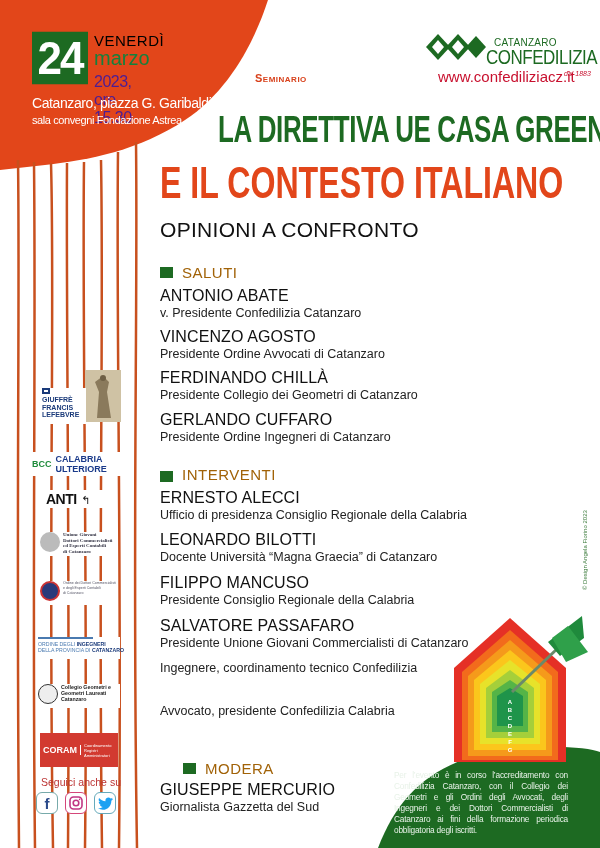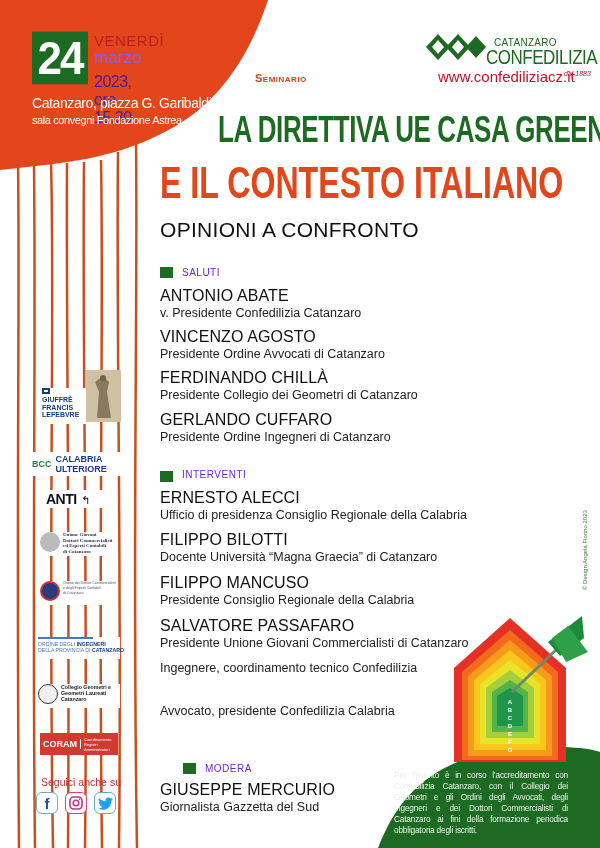--- a/index.html
+++ b/index.html
@@ -6,22 +6,22 @@
     html, body { width: 600px; height: 848px; overflow: hidden; background: #ffffff; }
     body { position: relative; font-family: "Liberation Sans", sans-serif; color: #111; }
 
     .bg-svg { position: absolute; left: 0; top: 0; width: 600px; height: 848px; z-index: 0; }
 
     
     .date-block { position: absolute; left: 32px; top: 33px; z-index: 2; }
     .day-box { position: absolute; left: 0; top: 0; width: 56px; height: 50px; background: #1d6a22; color: #fff;
       font-family: "Liberation Sans", sans-serif; font-weight: bold; font-size: 44px; line-height: 50px; text-align: center;
       letter-spacing: -2px; transform: scaleY(1.05); }
-    .weekday { position: absolute; left: 62px; top: 0px; color: #b91c1c; font-size: 15px; line-height: 15px; letter-spacing: 0.5px; }
-    .month { position: absolute; left: 62px; top: 12px; color: #8b5cf6; font-size: 17px; line-height: 26px; }
+    .weekday { position: absolute; left: 62px; top: 0px; color: #000000; font-size: 15px; line-height: 15px; letter-spacing: 0.5px; }
+    .month { position: absolute; left: 62px; top: 12px; color: #15803d; font-size: 20px; line-height: 26px; }
     .year-time { position: absolute; left: 62px; top: 40px; color: #4c1d95; font-size: 16px; line-height: 18px; letter-spacing: -0.5px; }
     .venue-1 { position: absolute; left: 0px; top: 62px; width: 260px; color: #fff; font-size: 14px; line-height: 16px; letter-spacing: -0.4px; }
     .venue-2 { position: absolute; left: 0px; top: 79px; width: 260px; color: #fff; font-size: 11px; line-height: 16px; letter-spacing: -0.4px; }
 
     
     .logo { position: absolute; left: 424px; top: 28px; width: 170px; height: 50px; z-index: 2; }
     .logo-mark { position: absolute; left: 0; top: 2px; width: 62px; height: 34px; }
     .logo-city { position: absolute; left: 70px; top: 9px; font-size: 10px; color: #1d6a22; letter-spacing: 0.3px; }
     .logo-name { position: absolute; left: 62px; top: 18px; font-size: 17px; color: #1d6a22; font-weight: normal; letter-spacing: -0.5px; transform: scaleY(1.2); transform-origin: top left; }
     .logo-url { position: absolute; left: 14px; top: 40px; font-size: 15px; color: #c8102e; }
@@ -29,21 +29,21 @@
 
     .seminario { position: absolute; left: 255px; top: 72px; font-size: 11px; font-weight: bold; color: #d8401a; letter-spacing: 0.5px; z-index: 2; font-variant: small-caps; }
 
     .title-1 { position: absolute; left: 218px; top: 108px; font-size: 36px; font-weight: bold; color: #1d6a22; transform: scaleX(0.72); transform-origin: left top; white-space: nowrap; letter-spacing: -0.5px; line-height: 44px; z-index: 2; }
     .title-2 { position: absolute; left: 160px; top: 158px; font-size: 44px; font-weight: bold; color: #e2461a; transform: scaleX(0.73); transform-origin: left top; white-space: nowrap; line-height: 50px; z-index: 2; }
     .subtitle { position: absolute; left: 160px; top: 218px; font-size: 21px; color: #111; letter-spacing: 0.3px; z-index: 2; white-space: nowrap; }
 
     
     .section-head { position: absolute; left: 160px; display: flex; align-items: center; z-index: 2; }
     .section-head .sq { width: 13px; height: 11px; background: #1d6a22; margin-right: 9px; }
-    .section-head .lbl { font-size: 10px; color: #6d28d9; letter-spacing: 0.5px; line-height: 15px; }
+    .section-head .lbl { font-size: 15px; color: #a16207; letter-spacing: 0.5px; line-height: 15px; }
 
     .person { position: absolute; left: 160px; z-index: 2; white-space: nowrap; }
     .person .nm { font-size: 16px; font-weight: normal; color: #111; letter-spacing: 0.1px; line-height: 18px; }
     .person .rl { font-size: 12.5px; color: #222; line-height: 16px; }
 
     
     .sponsor { position: absolute; z-index: 2; background: #fff; }
     .spon-text { font-size: 8px; line-height: 9px; color: #1a3a7a; }
 
     .follow-label { position: absolute; left: 41px; top: 776px; font-size: 10.5px; color: #b33; z-index: 2; }
@@ -127,21 +127,21 @@
 
 <div class="section-head" style="top:467px;align-items:flex-end;">
   <span class="sq"></span>
   <span class="lbl">INTERVENTI</span>
 </div>
 <div class="person" style="top:489px;">
   <div class="nm">ERNESTO ALECCI</div>
   <div class="rl">Ufficio di presidenza Consiglio Regionale della Calabria</div>
 </div>
 <div class="person" style="top:531px;">
-  <div class="nm">FILIPPO BILOTTI</div>
+  <div class="nm">LEONARDO BILOTTI</div>
   <div class="rl">Docente Università “Magna Graecia” di Catanzaro</div>
 </div>
 <div class="person" style="top:574px;">
   <div class="nm">FILIPPO MANCUSO</div>
   <div class="rl">Presidente Consiglio Regionale della Calabria</div>
 </div>
 <div class="person" style="top:617px;">
   <div class="nm">SALVATORE PASSAFARO</div>
   <div class="rl">Presidente Unione Giovani Commercialisti di Catanzaro</div>
 </div>
@@ -216,21 +216,21 @@
 
 <div class="sponsor" style="left:38px; top:684px; width:82px; height:24px; display:flex;">
   <span style="width:20px;height:20px;border-radius:50%;border:1.5px solid #333;margin-right:3px;flex:none;background:#eee;"></span>
   <span style="display:flex;flex-direction:column;">
     <span style="font-size:5.3px;line-height:6px;font-weight:bold;color:#222;">Collegio Geometri e</span>
     <span style="font-size:5.3px;line-height:6px;font-weight:bold;color:#222;">Geometri Laureati</span>
     <span style="font-size:5.3px;line-height:6px;font-weight:bold;color:#222;">Catanzaro</span>
   </span>
 </div>
 
-<div class="sponsor" style="left:40px; top:733px; width:78px; height:22px; background:#d23a30; display:flex; align-items:center;">
+<div class="sponsor" style="left:40px; top:733px; width:78px; height:34px; background:#d23a30; display:flex; align-items:center;">
   <span style="color:#fff;font-size:9px;font-weight:bold;padding:0 3px;border-right:1px solid #fff;">CORAM</span>
   <span style="display:flex;flex-direction:column;padding-left:3px;">
     <span style="color:#fff;font-size:4px;line-height:5px;">Coordinamento</span>
     <span style="color:#fff;font-size:4px;line-height:5px;">Registri Amministratori</span>
   </span>
 </div>
 
 <div class="follow-label">Seguici anche su</div>
 <div class="social" style="left:36px;">
   <span style="color:#2b4a8a;font-weight:bold;font-size:15px;font-family:'Liberation Sans',sans-serif;">f</span>

